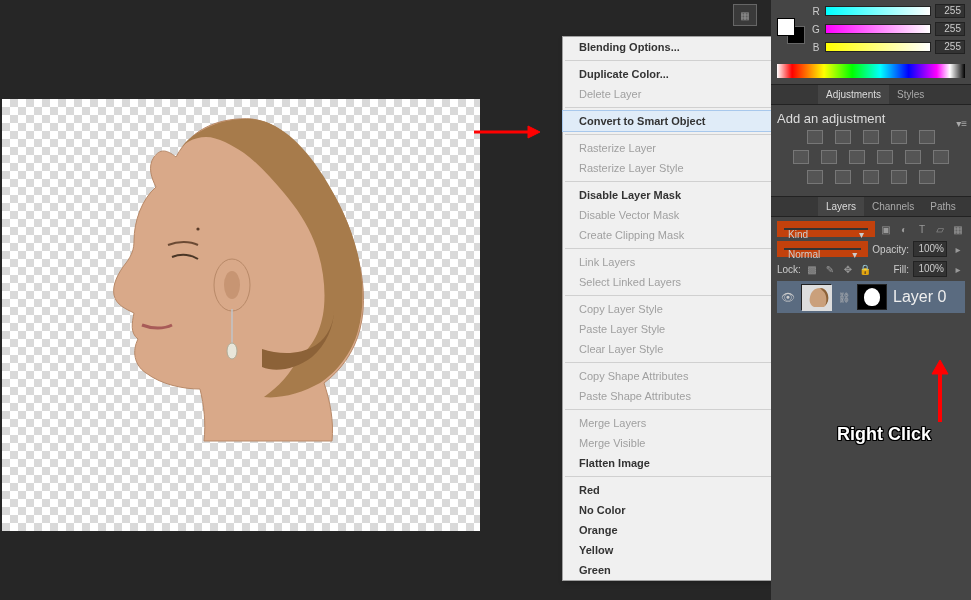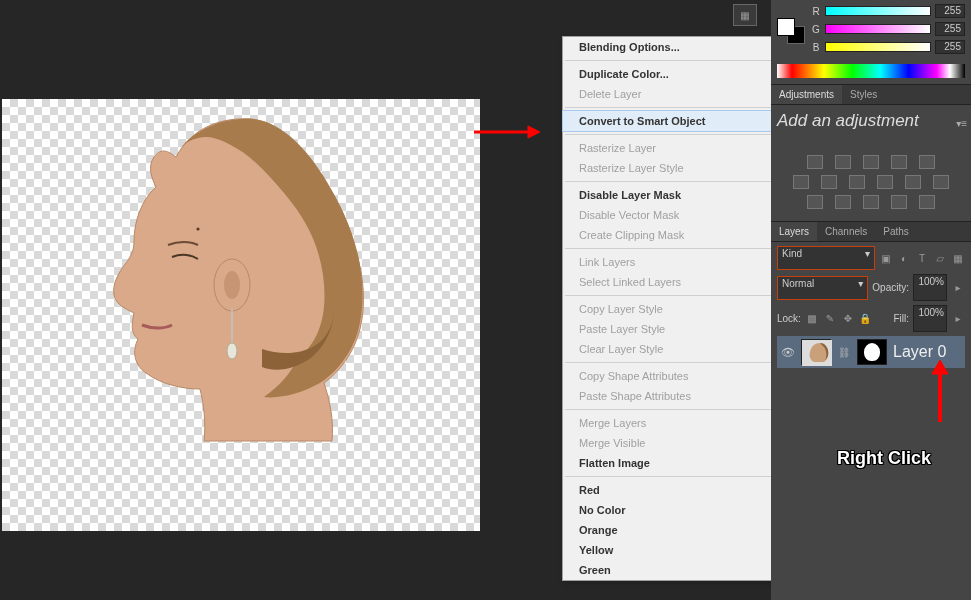--- a/index.html
+++ b/index.html
@@ -33,32 +33,32 @@
 .swatch-fg { position:absolute; top:0; left:0; width:18px; height:18px; background:#fff; border:1px solid #000; }
 .swatch-bg { position:absolute; bottom:0; right:0; width:18px; height:18px; background:#000; border:1px solid #666; }
 .slider-row { display:flex; align-items:center; gap:4px; margin-bottom:4px; }
 .slider-label { width:10px; text-align:center; }
 .slider-track { flex:1; height:10px; position:relative; border:1px solid #222;}
 .slider-r { background: linear-gradient(to right, #00ffff, #fff); }
 .slider-g { background: linear-gradient(to right, #ff00ff, #fff); }
 .slider-b { background: linear-gradient(to right, #ffff00, #fff); }
 .slider-val { width:30px; height:14px; background:#333; border:1px solid #222; font-size:10px; text-align:right; padding-right:3px; line-height:12px;}
 .spectrum { height:14px; margin:4px 0 2px; background:linear-gradient(to right,#fff 0%,#ff0000 8%,#ffff00 25%,#00ff00 40%,#00ffff 55%,#0000ff 70%,#ff00ff 85%,#fff 92%,#000 100%);}
-.panel-tabs { background:#383838; display:flex; border-top:1px solid #222; border-bottom:1px solid #222;}
+.panel-tabs { background:#383838; display:flex; border-top:1px solid #222; border-bottom:1px solid #222;padding-left:47px;}
 .panel-tab { padding:4px 8px; font-size:10px; color:#aaa; cursor:default;}
 .panel-tab.active { background:#454545; color:#ddd;}
 .panel-body { padding:6px; }
-.adj-title { font-size:17px; color:#ddd; margin-bottom:24px;font-style:italic;}
+.adj-title { font-size:13px; color:#ddd; margin-bottom:4px;}
 .adj-row { display:flex; gap:12px; justify-content:center; margin-bottom:6px;}
 .adj-icon { width:16px; height:14px; border:1px solid #777; background:#555; }
 .layers-controls { padding:4px 6px; }
 .lc-row { display:flex; align-items:center; gap:4px; margin-bottom:4px; font-size:10px;}
-.dropdown-mini { flex:1; background:#333; border:1px solid #c2410c; height:24px; padding:0 4px; line-height:14px; position:relative;}
+.dropdown-mini { flex:1; background:#333; border:7px solid #c2410c; height:16px; padding:0 4px; line-height:14px; position:relative;}
 .dropdown-mini::after{content:'▾'; position:absolute; right:4px;}
-.pct-box { width:34px; background:#333; border:1px solid #222; height:27px; line-height:14px; text-align:right; padding-right:2px;}
+.pct-box { width:34px; background:#333; border:1px solid #222; height:16px; line-height:14px; text-align:right; padding-right:2px;}
 .mini-icon { width:14px; height:14px; display:inline-flex; align-items:center; justify-content:center; color:#999; font-size:10px;}
 .layer-row { display:flex; align-items:center; background:#5a6b80; padding:3px 4px; gap:6px; margin-top:2px;}
 .eye-icon { width:14px; color:#ccc; font-size:11px;}
 .layer-thumb { width:30px; height:26px; border:1px solid #222; background:#aaa;}
 .layer-mask-thumb { width:30px; height:26px; border:1px solid #222; background:#000; display:flex; align-items:center; justify-content:center;}
 .mask-shape{width:16px;height:18px;background:#fff;border-radius:50% 50% 45% 45%;}
 .layer-name { font-size:16px; color:#eee;}
 
 .options-bar-icon { position:absolute; top:4px; left:733px; width:24px; height:22px; border:1px solid #666; background:#3a3a3a; display:flex; align-items:center; justify-content:center; color:#999; font-size:10px;}
 
@@ -242,13 +242,13 @@
         </div>
       <span class="layer-name">Layer 0</span>
     </div>
   </div>
 </div>
 
 <svg class="arrow-red" style="top:360px; left:930px;" width="20" height="62">
   <polygon points="10,0 2,14 18,14" fill="red"></polygon>
   <line x1="10" y1="12" x2="10" y2="62" stroke="red" stroke-width="4"></line>
 </svg>
-<div class="big-text" style="top:448px; left:837px;">Right Click</div>
+<div class="big-text" style="top:424px; left:837px;">Right Click</div>
 
 </body></html>

